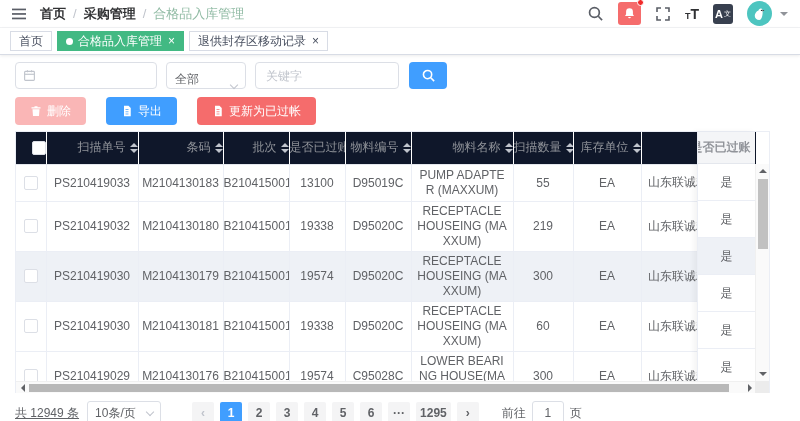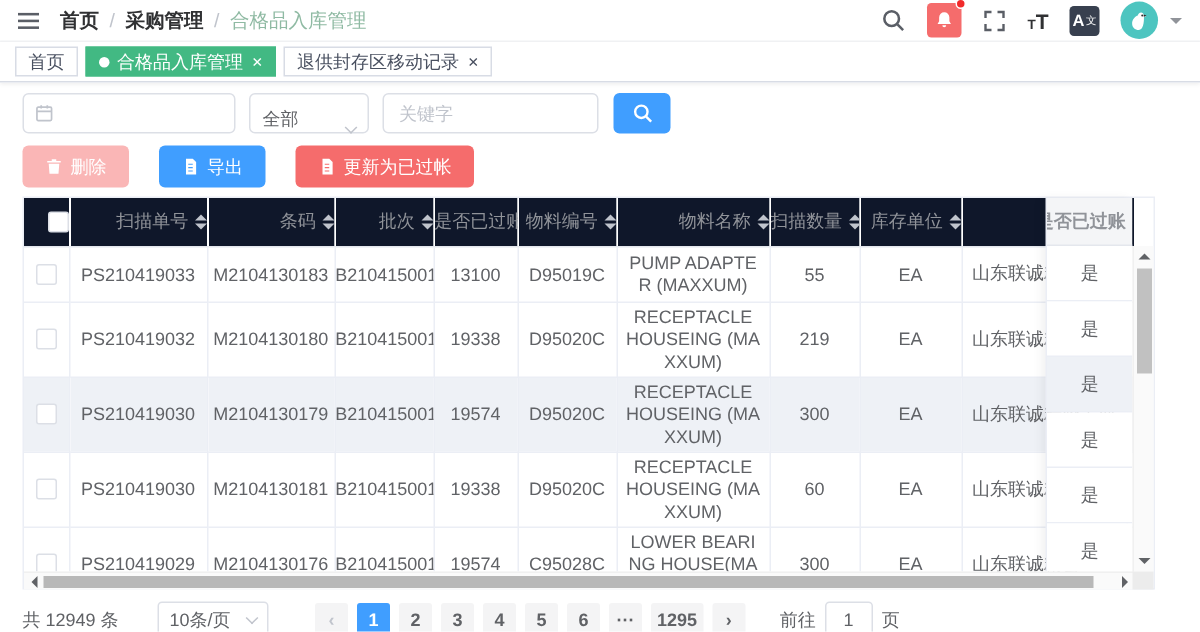--- a/index.html
+++ b/index.html
@@ -110,21 +110,21 @@
   .h-scroll .arr { position: absolute; top: 0; width: 12px; height: 12px; display: flex;
     align-items: center; justify-content: center; }
   .h-scroll .arr.lf { left: 0; } .h-scroll .arr.rt { right: 0; }
   .tri-lf { width: 0; height: 0; border: 4px solid transparent; border-right-color: #606266; margin-left: -3px; }
   .tri-rt { width: 0; height: 0; border: 4px solid transparent; border-left-color: #606266; margin-right: -3px; }
   .h-thumb { position: absolute; left: 13px; top: 2px; height: 8px; width: 700px; background: #b8b8b8; }
   .sb-corner { position: absolute; right: 0; top: 249px; width: 14px; height: 12px; background: #ececec; }
 
   
   .pagination { margin: 8px 15px 0; display: flex; align-items: center; font-size: 12px; color: #606266; }
-  .total-text { margin-right: 26px; }
+  .total-text { margin-right: 8px; text-decoration: underline; }
   .size-select { width: 74px; height: 24px; border: 1px solid #dcdfe6; border-radius: 3px;
     display: flex; align-items: center; justify-content: space-between; padding: 0 7px;
     color: #606266; cursor: pointer; }
   .pager { display: flex; align-items: center; margin-left: 28px; }
   .pg-btn { min-width: 22px; height: 22px; border-radius: 2px; background: #f4f4f5; color: #606266;
     font-size: 12px; font-weight: 700; display: inline-flex; align-items: center; justify-content: center;
     margin: 0 3px; padding: 0 4px; cursor: pointer; }
   .pg-btn.active { background: #409eff; color: #fff; }
   .pg-btn.nav-disabled { color: #c0c4cc; }
   .goto { margin-left: 20px; display: flex; align-items: center; gap: 6px; }

